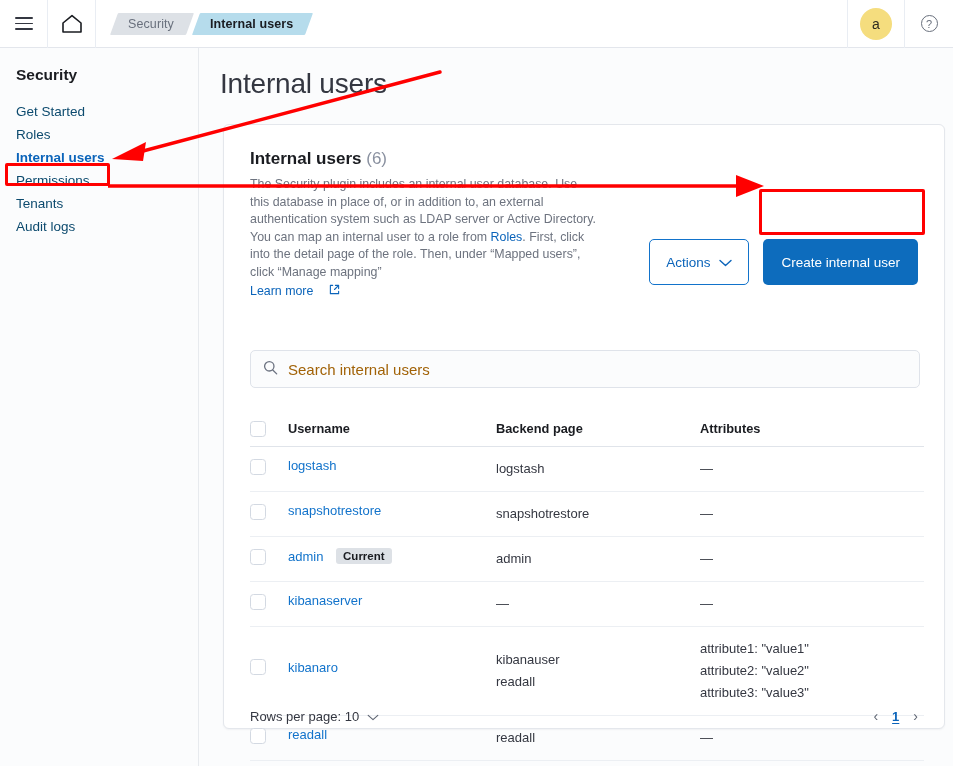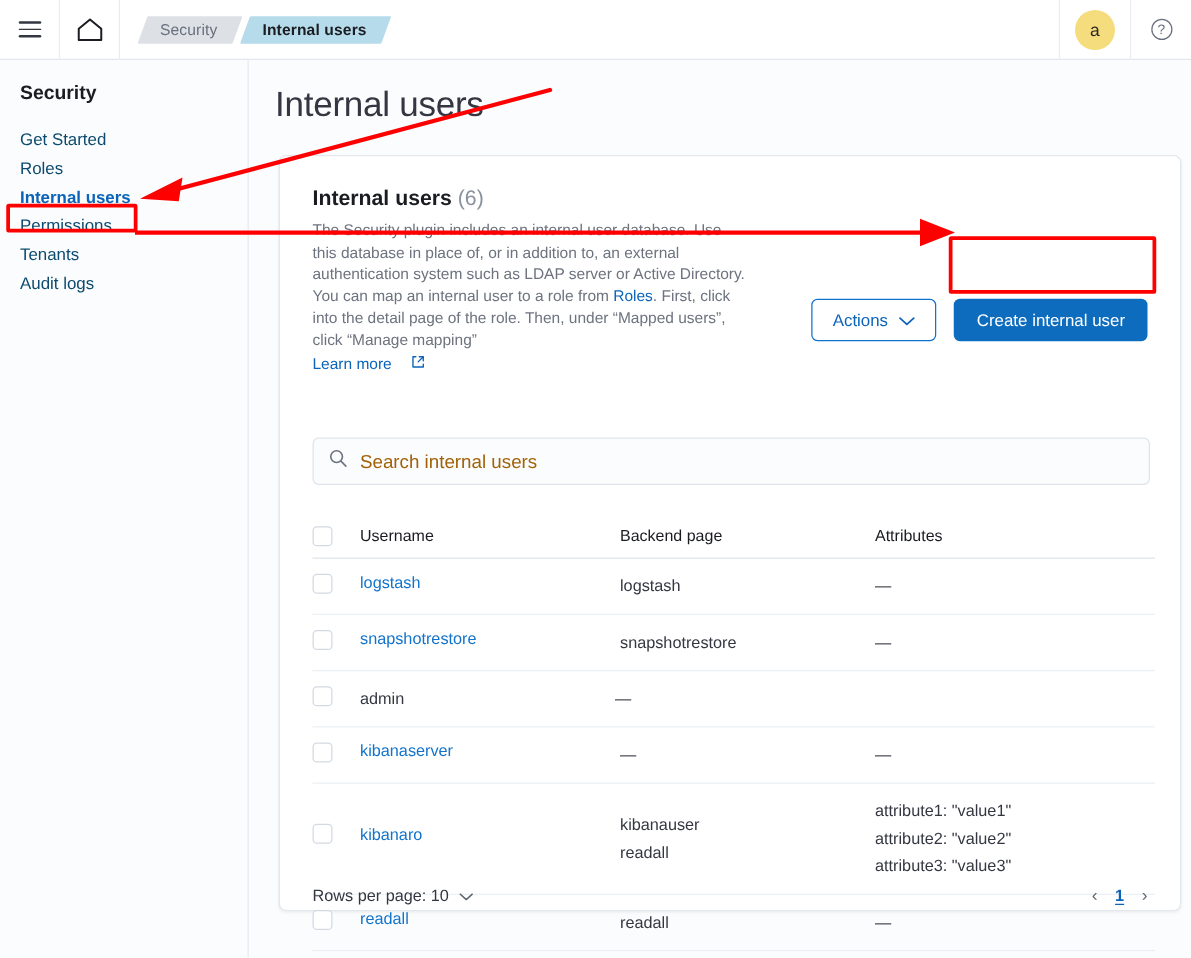--- a/index.html
+++ b/index.html
@@ -83,21 +83,21 @@
   .panel-desc {
     margin-top: 7px; width: 348px;
     font-size: 12.4px; line-height: 17.5px; color: #6d737f;
   }
   .panel-desc a { color: #0b64ba; text-decoration: none; }
   .learn { display: inline-flex; align-items: center; gap: 16px; color: #0b64ba; font-size: 12.4px; margin-top: 2px; }
   .ext-ico { display: inline-block; }
 
   .head-actions { position: absolute; right: 26px; top: 114px; display: flex; align-items: center; gap: 14px; }
   .btn {
-    height: 34px; border-radius: 5px; font-size: 13.5px;
+    height: 46px; border-radius: 5px; font-size: 13.5px;
     display: inline-flex; align-items: center; justify-content: center;
     padding: 0 16px; cursor: pointer; white-space: nowrap;
   }
   .btn-actions { background: #fff; border: 1px solid #1273cb; color: #0b64ba; gap: 9px; }
   .btn-create { background: #0d6cbd; color: #fff; border: none; font-weight: normal; padding: 0 18px; }
   .chev { display: inline-block; }
 
   .search-wrap { position: absolute; left: 26px; top: 225px; width: 670px; }
   .search-box {
     height: 38px; width: 670px; background: #fbfcfd; border: 1px solid #dfe3ea; border-radius: 5px;
@@ -107,21 +107,21 @@
 
   
   .tbl { position: absolute; left: 26px; top: 287px; width: 674px; }
   .trow { display: flex; align-items: flex-start; border-bottom: 1px solid #eceff3; }
   .trow.header { border-bottom: 1px solid #e0e4ea; }
   .cb-cell { width: 38px; padding-top: 0; display: flex; align-items: center; }
   .cb { width: 16px; height: 16px; border: 1px solid #d3d9e2; border-radius: 3.5px; background: #fff; }
   .c-user { width: 208px; }
   .c-back { width: 204px; }
   .c-attr { flex: 1 1 auto; }
-  .trow.header > div { font-size: 12.8px; font-weight: normal; color: #1a1c21; height: 34px; line-height: 34px; }
+  .trow.header > div { font-size: 12.8px; font-weight: bold; color: #1a1c21; height: 34px; line-height: 34px; }
   .trow.header .cb-cell { height: 34px; }
   .trow.body { min-height: 40px; }
   .trow.body > div { font-size: 13px; color: #343741; padding: 11px 0; }
   .trow.body .cb-cell { padding: 0; height: 40px; }
   .trow.body.tall .cb-cell { height: 79px; }
   .uname { color: #1273cb; }
   .badge {
     display: inline-block; background: #dde1e6; color: #1a1c21; font-weight: bold;
     font-size: 11.5px; padding: 2px 7px; border-radius: 3px; margin-left: 9px; vertical-align: 1px;
   }
@@ -280,20 +280,24 @@
             <span class="uname">snapshotrestore</span>
           </div>
           <div class="c-back ml">snapshotrestore</div>
           <div class="c-attr ml">—</div>
         </div>
 
         <div class="trow body">
           <div class="cb-cell">
               <span class="cb"></span>
             </div>
+          <div class="c-user">
+            <span class="uname">admin</span>
+            <span class="badge">Current</span>
+          </div>
           <div class="c-back ml">admin</div>
           <div class="c-attr ml">—</div>
         </div>
 
         <div class="trow body">
           <div class="cb-cell">
               <span class="cb"></span>
             </div>
           <div class="c-user">
             <span class="uname">kibanaserver</span>

